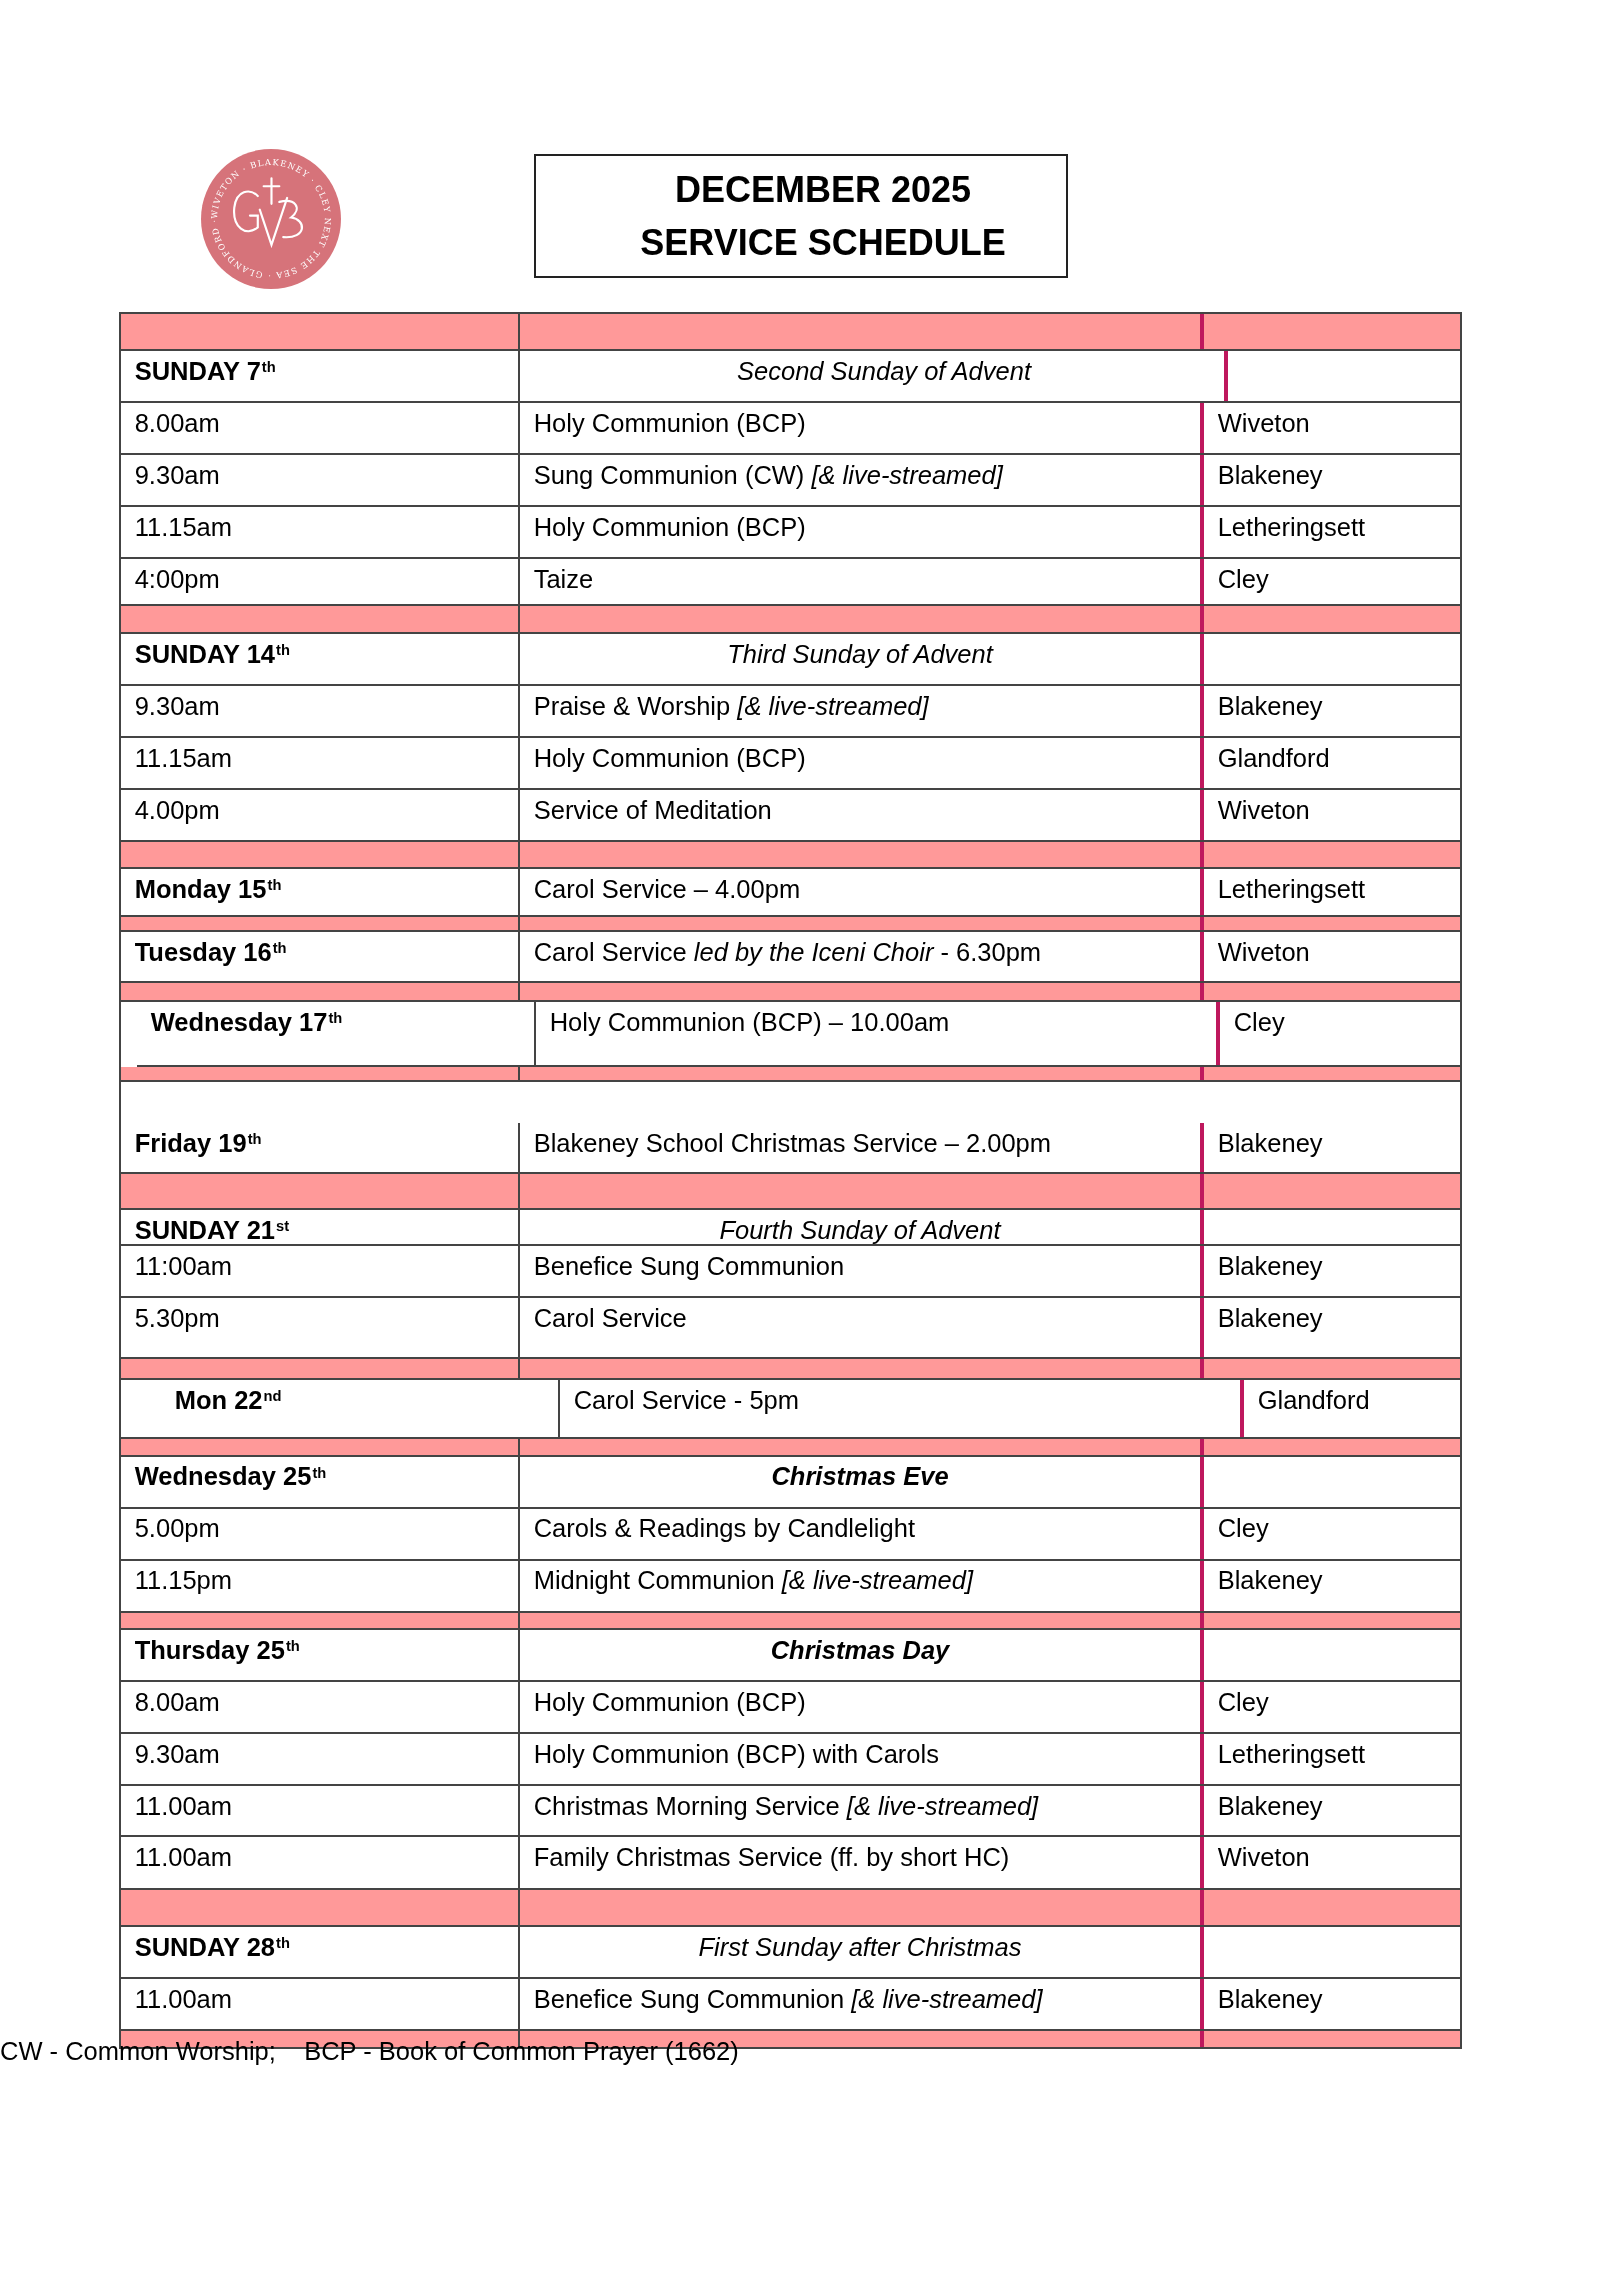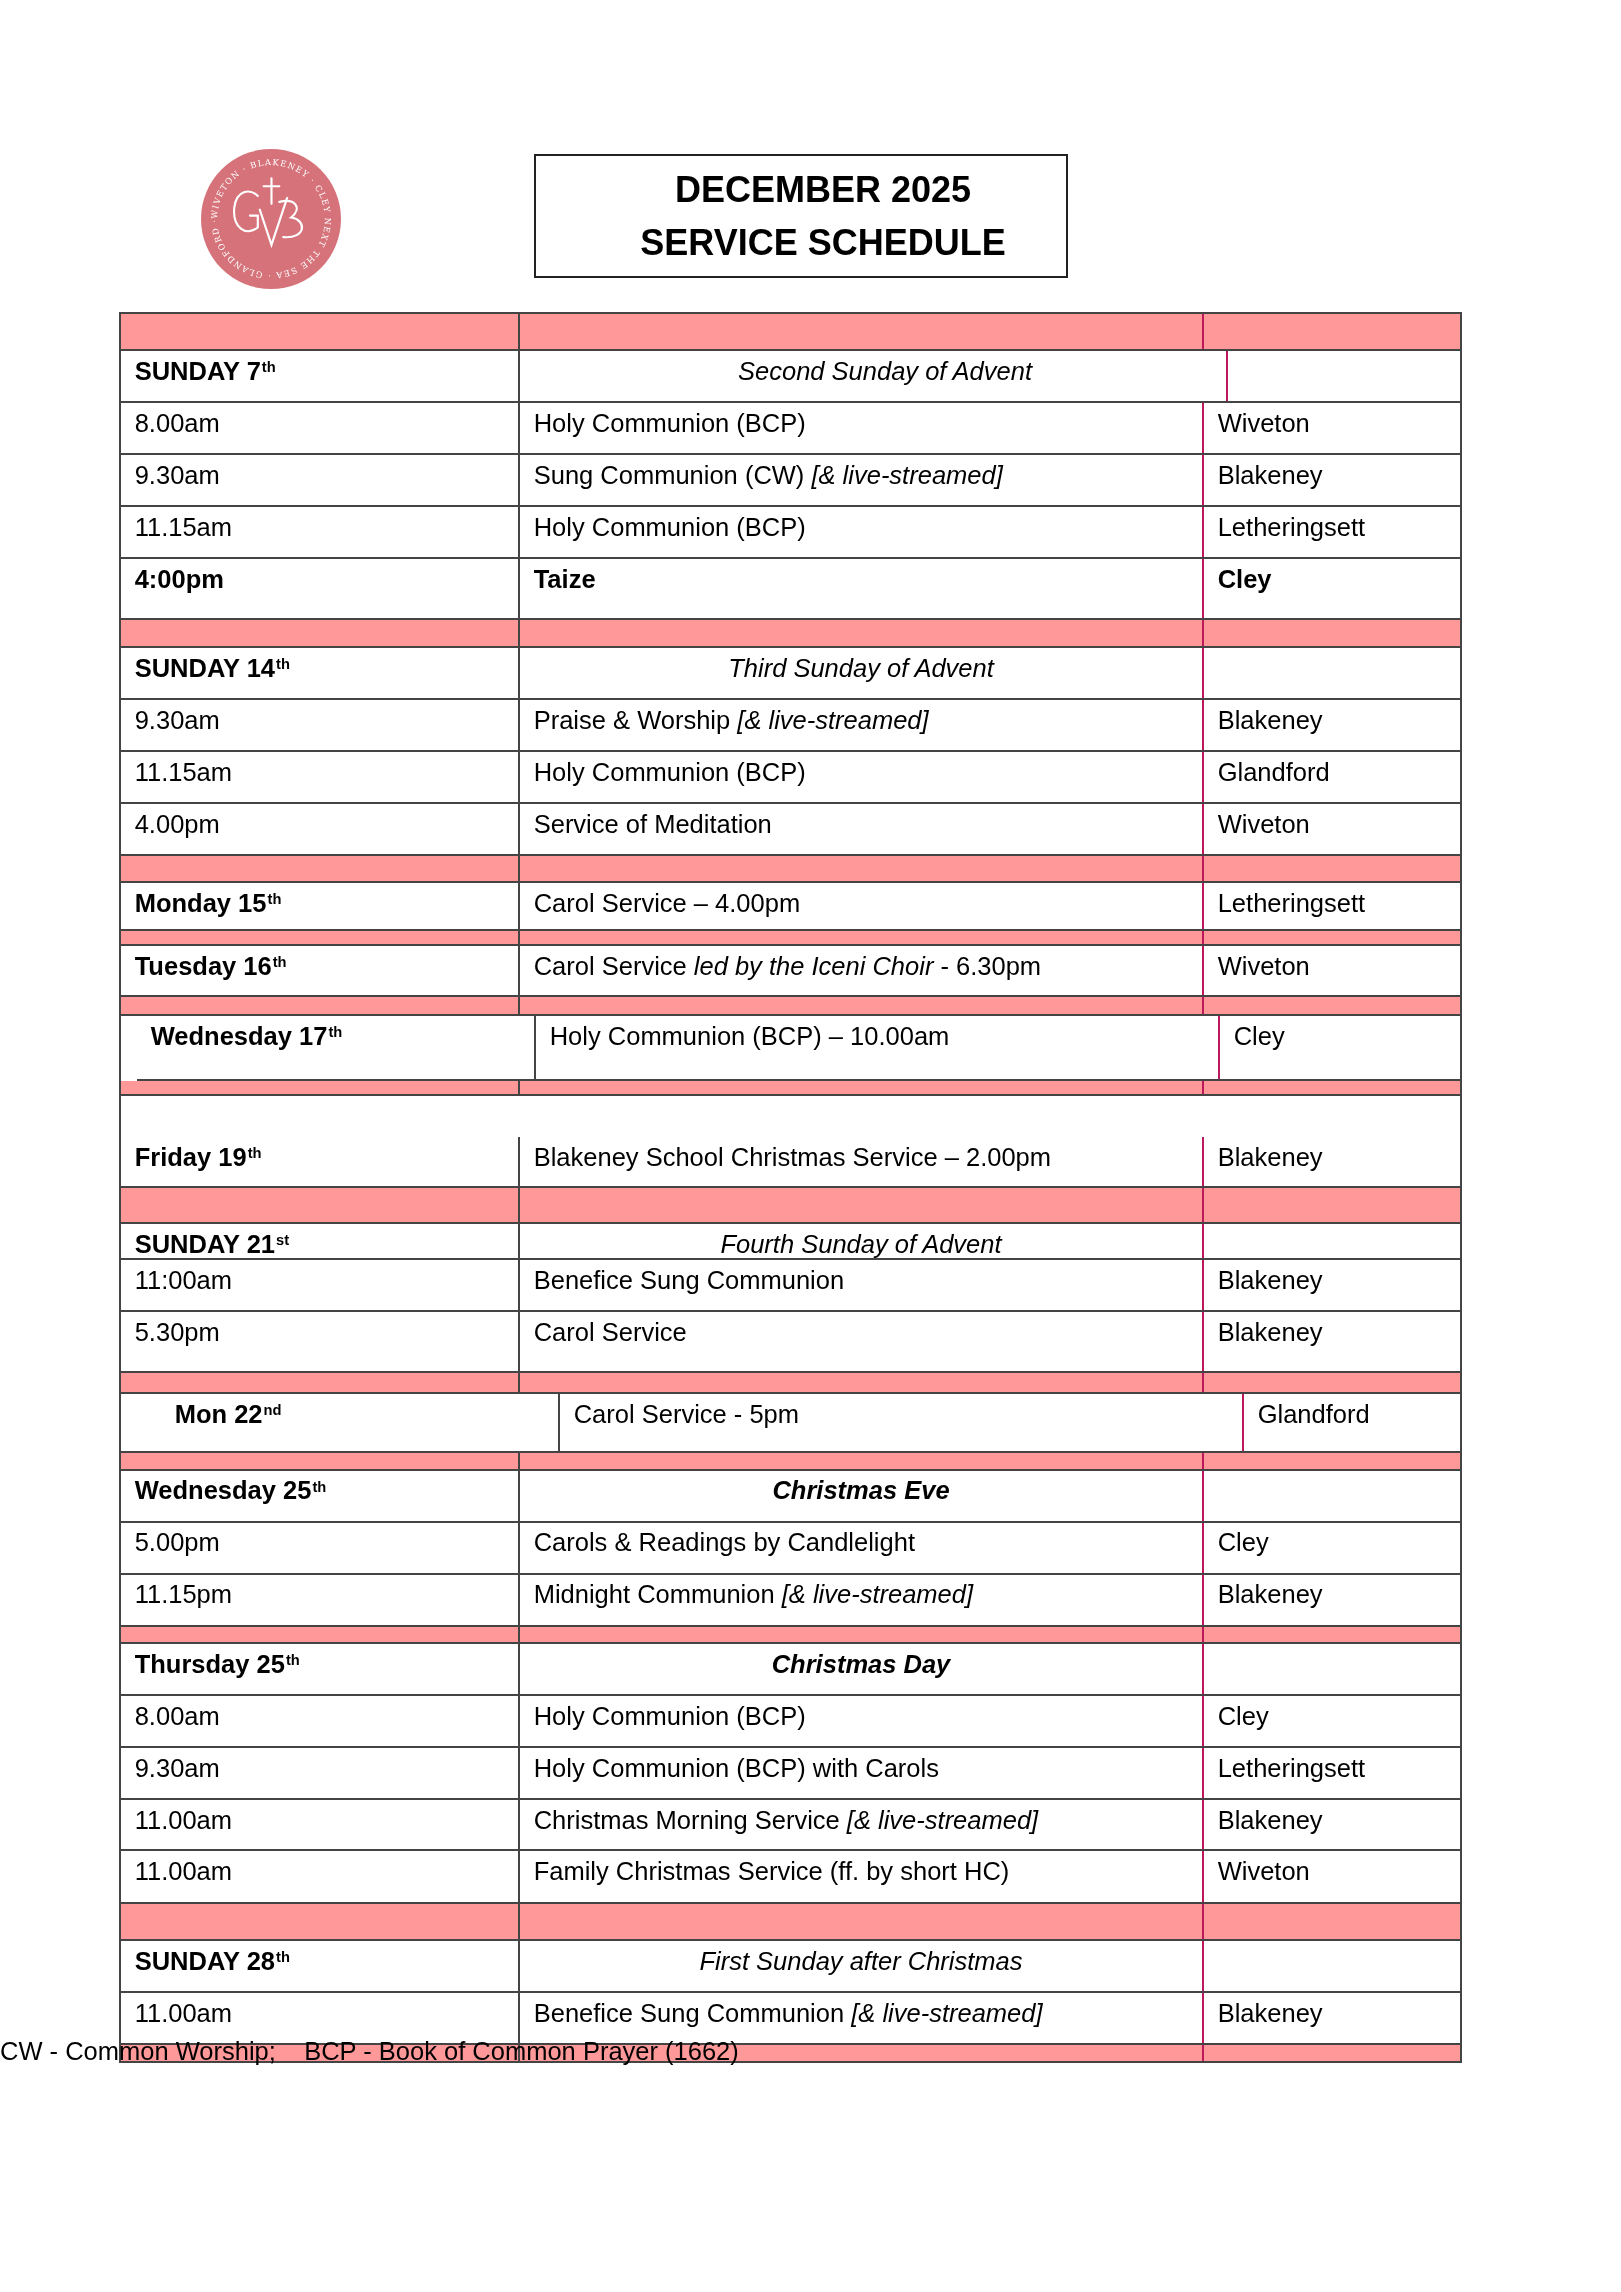--- a/index.html
+++ b/index.html
@@ -6,21 +6,21 @@
   body { width:1621px; height:2293px; position:relative; overflow:hidden; font-family:"Liberation Sans", "DejaVu Sans", sans-serif; color:#000; }
   .logo { position:absolute; left:201px; top:149px; width:140px; height:140px; border-radius:50%; background:#D6737A; }
   .logo svg { width:100%; height:100%; display:block; }
   .title-box { position:absolute; left:534px; top:154px; width:534px; height:124px; border:2px solid #222; box-sizing:border-box; display:flex; flex-direction:column; justify-content:center; align-items:center;padding-left:44px; }
   .title-box div { font-weight:bold; font-size:36px; line-height:53px; letter-spacing:0px; }
   .table { position:absolute; left:119px; top:312px; width:1343px; border-left:2px solid #444; border-right:2px solid #444; border-top:2px solid #444; box-sizing:border-box; }
   .row { display:flex; border-bottom:2px solid #444; box-sizing:border-box; }
   .row.sep { background:#FF9999; }
   .cell { box-sizing:border-box; padding:3.9px 0 0 13.7px; font-size:25.5px; line-height:33px; overflow:hidden; white-space:nowrap; }
   .c1 { width:399px; border-right:2px solid #444; }
-  .c2 { width:684px; border-right:2px solid #be185d; }
+  .c2 { width:684px; border-right:4px solid #be185d; }
   .c3 { flex:1; }
   .day { font-weight:bold; }
   .day sup { font-size:14.7px; vertical-align:top; position:relative; top:-3.9px; margin-left:1px; }
   .feast { text-align:center; padding-left:0; font-style:italic; }
   .feast.bold { font-weight:bold; }
   .note { font-style:italic; }
   .footer { position:absolute; left:0; width:1621px; top:2035px; text-align:left; font-size:25.5px; line-height:33px; white-space:pre; }
 </style>
 </head>
 <body>
@@ -66,21 +66,21 @@
     <div class="row" style="height: 52px;">
       <div class="cell c1">9.30am</div>
       <div class="cell c2"><span>Sung Communion (CW) </span><span class="note">[&amp; live-streamed]</span></div>
       <div class="cell c3">Blakeney</div>
     </div>
     <div class="row" style="height: 52px;">
       <div class="cell c1">11.15am</div>
       <div class="cell c2"><span>Holy Communion (BCP)</span></div>
       <div class="cell c3">Letheringsett</div>
     </div>
-    <div class="row" style="height: 61px; font-weight: bold;">
+    <div class="row" style="height: 47px;">
       <div class="cell c1">4:00pm</div>
       <div class="cell c2"><span>Taize</span></div>
       <div class="cell c3">Cley</div>
     </div>
     <div class="row sep" style="height: 28px;">
       <div class="cell c1"></div>
       <div class="cell c2"></div>
       <div class="cell c3"></div>
     </div>
     <div class="row" style="height: 52px;">

